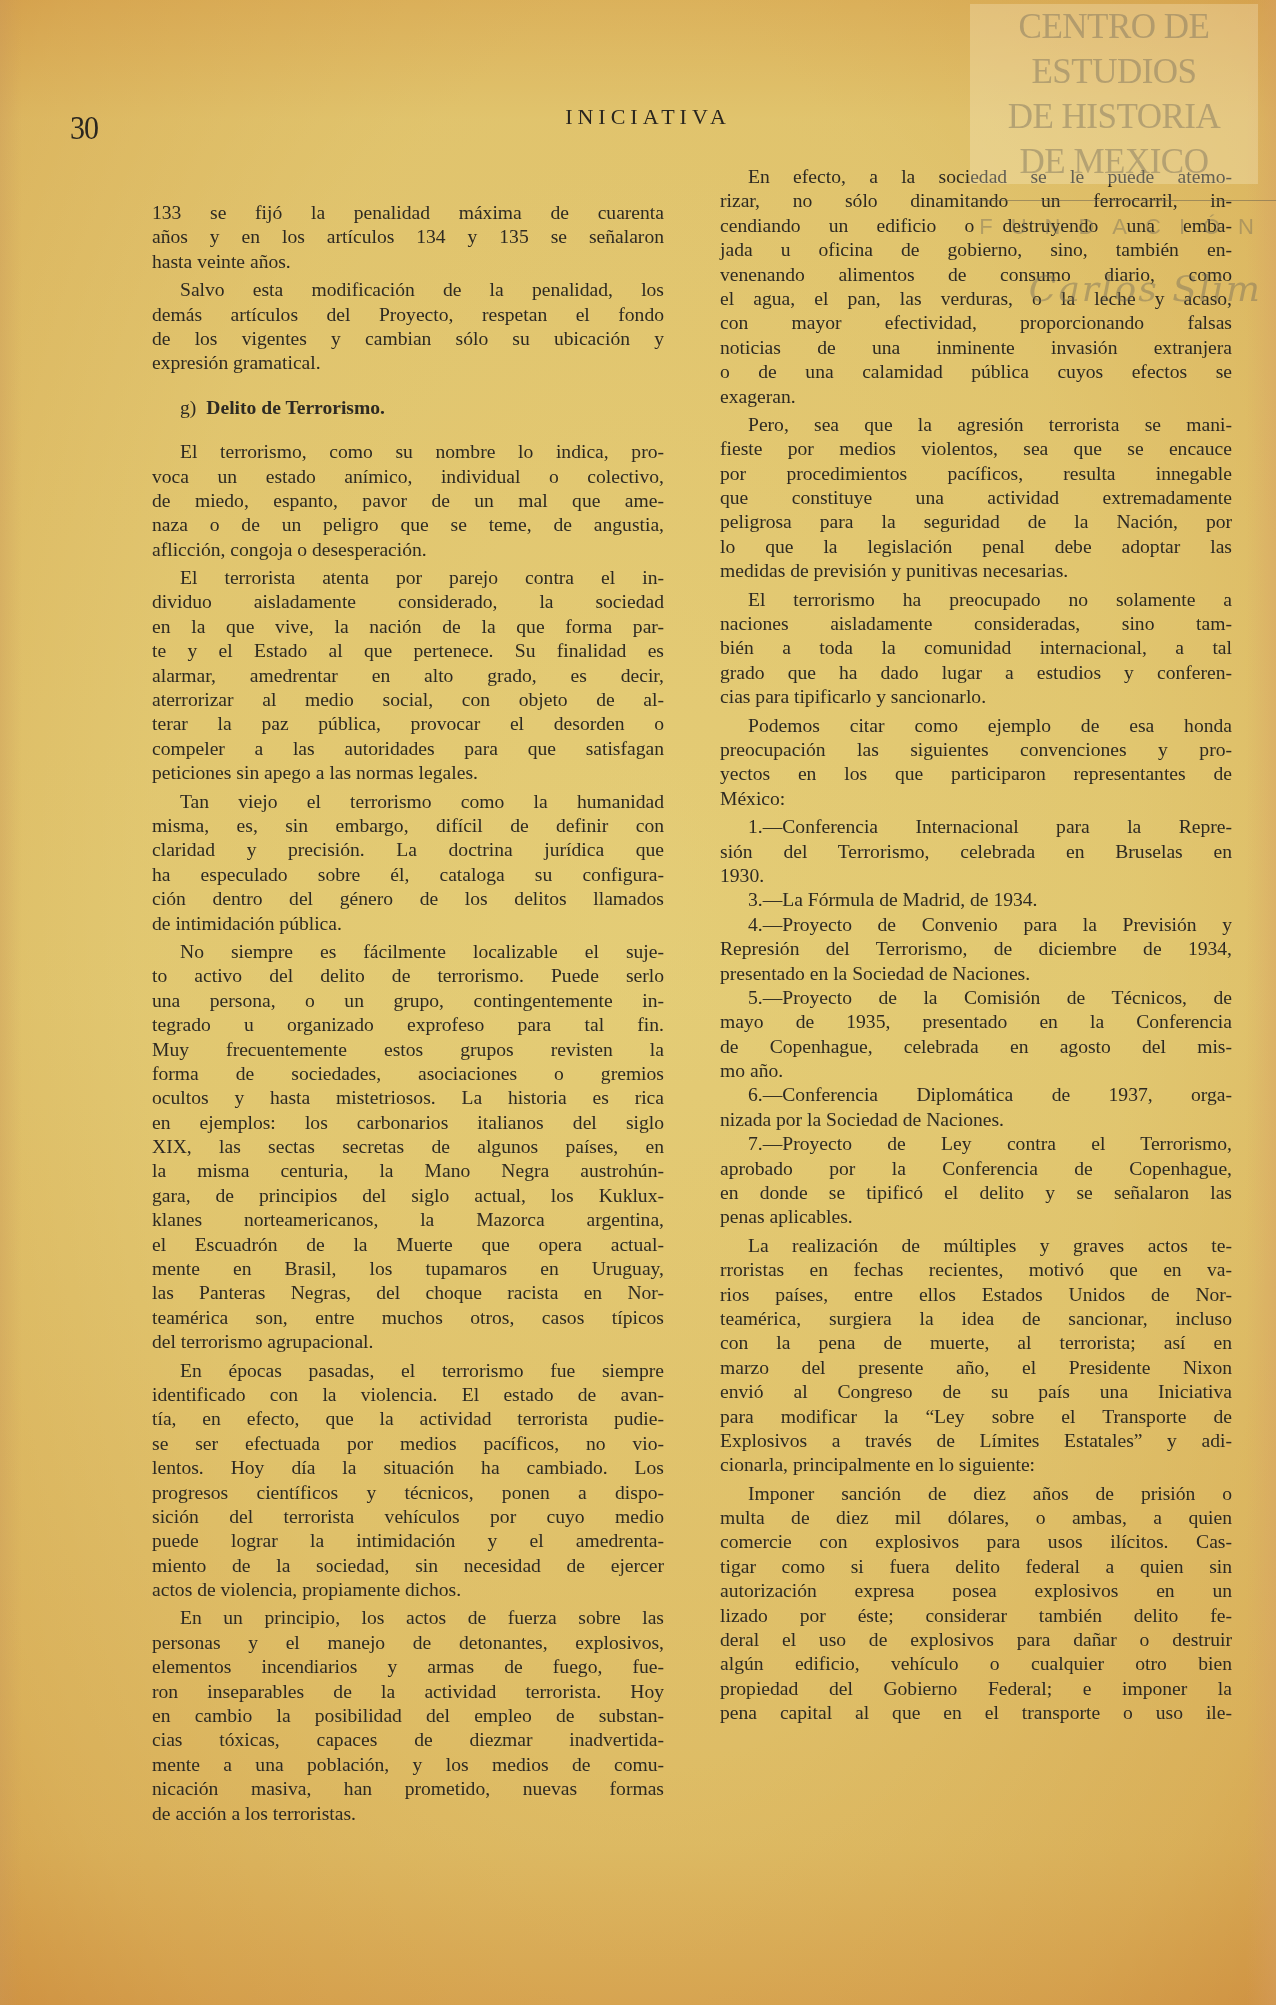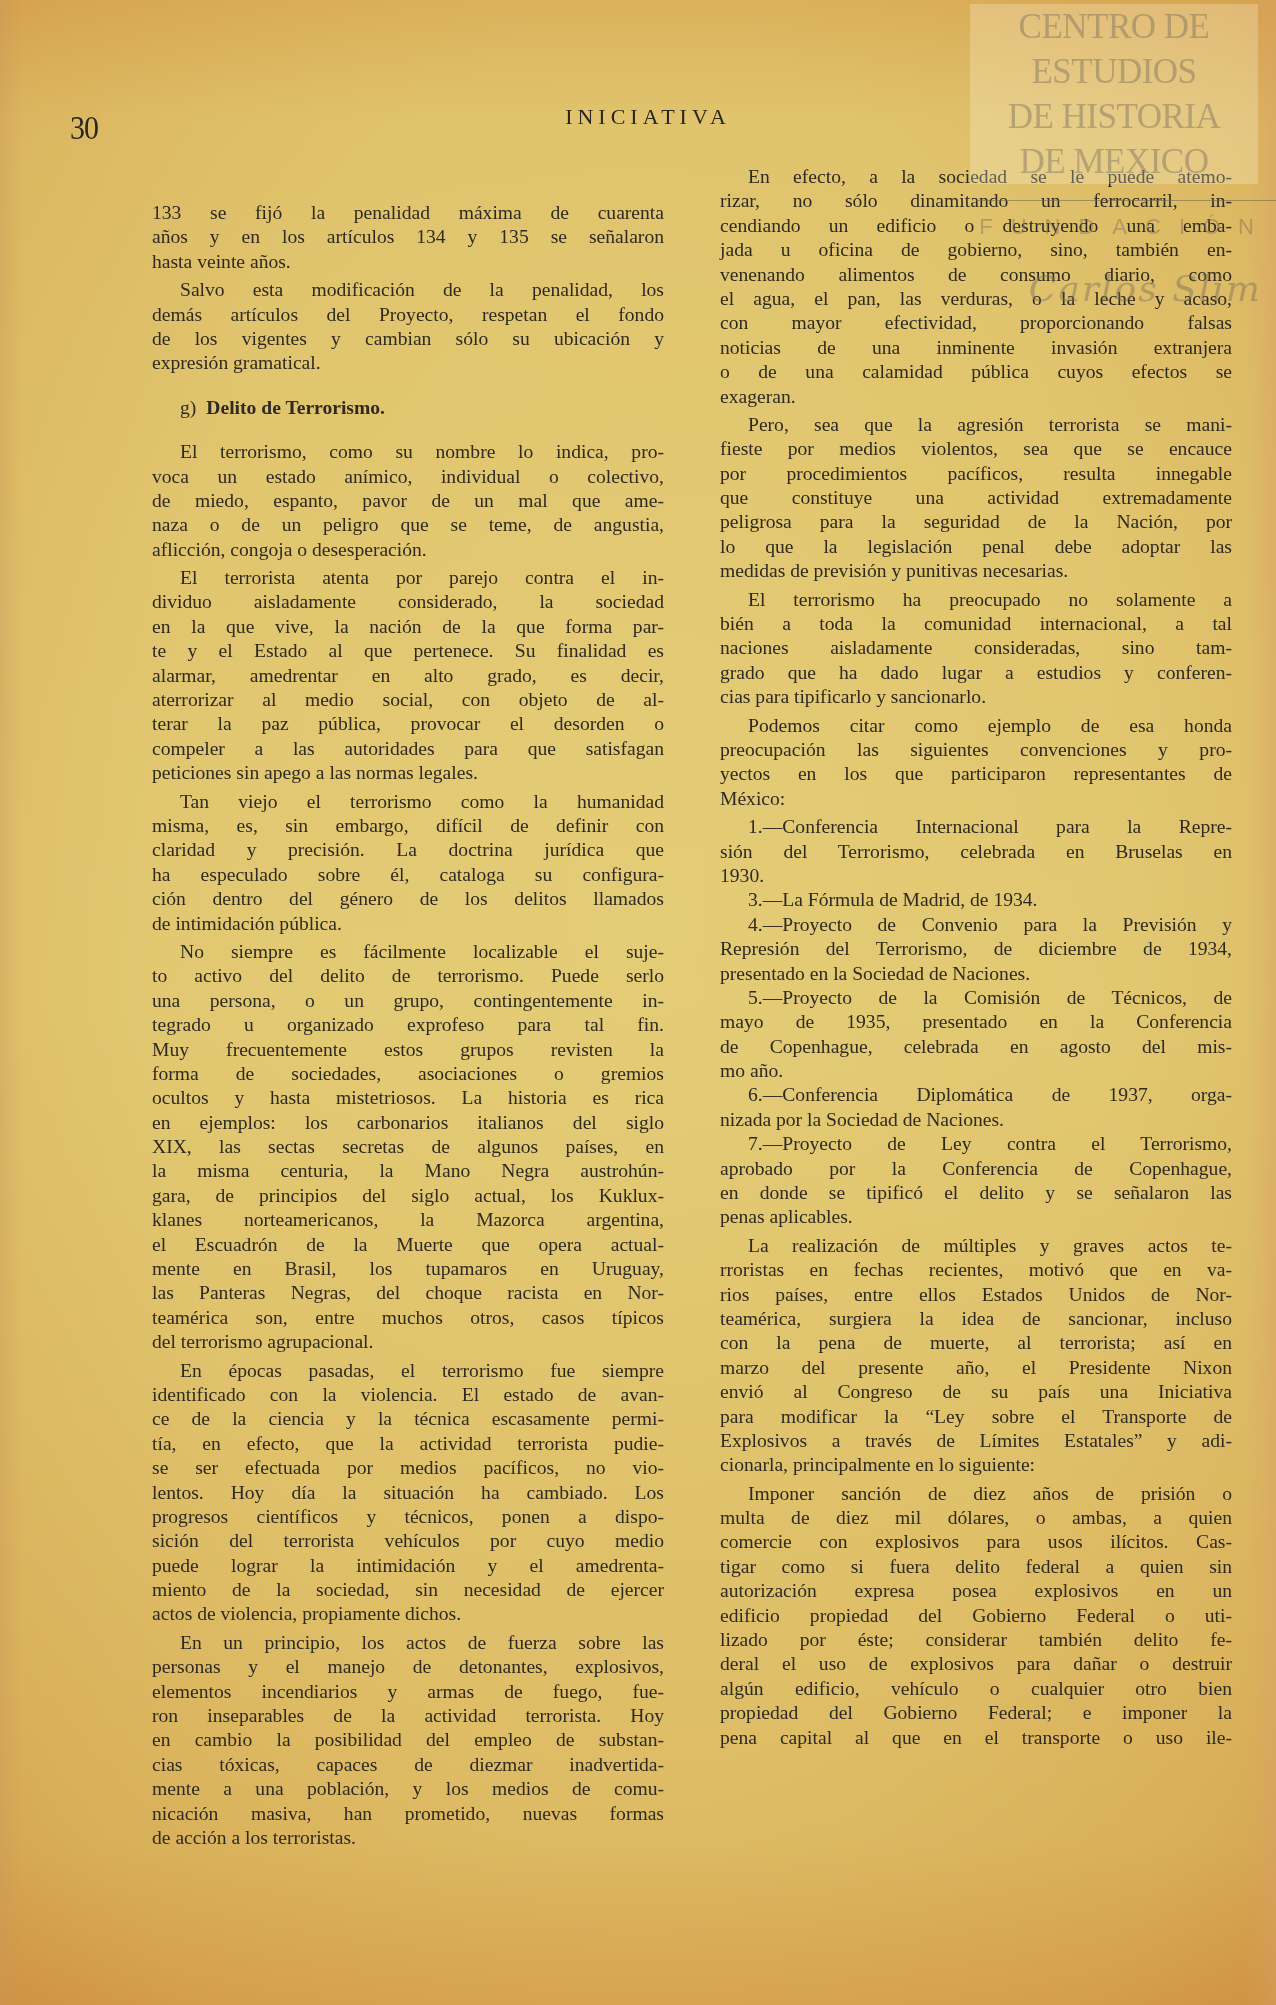--- a/index.html
+++ b/index.html
@@ -139,21 +139,20 @@
       <span class="line">el Escuadrón de la Muerte que opera actual-</span>
       <span class="line">mente en Brasil, los tupamaros en Uruguay,</span>
       <span class="line">las Panteras Negras, del choque racista en Nor-</span>
       <span class="line">teamérica son, entre muchos otros, casos típicos</span>
       <span class="line last">del terrorismo agrupacional.</span>
     </div>
   <span class="para-gap"></span>
   <div>
       <span class="line indent">En épocas pasadas, el terrorismo fue siempre</span>
       <span class="line">identificado con la violencia. El estado de avan-</span>
-      <span class="line">ce de la ciencia y la técnica escasamente permi-</span>
       <span class="line">tía, en efecto, que la actividad terrorista pudie-</span>
       <span class="line">se ser efectuada por medios pacíficos, no vio-</span>
       <span class="line">lentos. Hoy día la situación ha cambiado. Los</span>
       <span class="line">progresos científicos y técnicos, ponen a dispo-</span>
       <span class="line">sición del terrorista vehículos por cuyo medio</span>
       <span class="line">puede lograr la intimidación y el amedrenta-</span>
       <span class="line">miento de la sociedad, sin necesidad de ejercer</span>
       <span class="line last">actos de violencia, propiamente dichos.</span>
     </div>
   <span class="para-gap"></span>
@@ -189,22 +188,22 @@
       <span class="line">fieste por medios violentos, sea que se encauce</span>
       <span class="line">por procedimientos pacíficos, resulta innegable</span>
       <span class="line">que constituye una actividad extremadamente</span>
       <span class="line">peligrosa para la seguridad de la Nación, por</span>
       <span class="line">lo que la legislación penal debe adoptar las</span>
       <span class="line last">medidas de previsión y punitivas necesarias.</span>
     </div>
   <span class="para-gap"></span>
   <div>
       <span class="line indent">El terrorismo ha preocupado no solamente a</span>
+      <span class="line">naciones aisladamente consideradas, sino tam-</span>
       <span class="line">bién a toda la comunidad internacional, a tal</span>
-      <span class="line">naciones aisladamente consideradas, sino tam-</span>
       <span class="line">grado que ha dado lugar a estudios y conferen-</span>
       <span class="line last">cias para tipificarlo y sancionarlo.</span>
     </div>
   <span class="para-gap"></span>
   <div>
       <span class="line indent">Podemos citar como ejemplo de esa honda</span>
       <span class="line">preocupación las siguientes convenciones y pro-</span>
       <span class="line">yectos en los que participaron representantes de</span>
       <span class="line last">México:</span>
     </div>
@@ -253,21 +252,20 @@
       <span class="line">Explosivos a través de Límites Estatales” y adi-</span>
       <span class="line last">cionarla, principalmente en lo siguiente:</span>
     </div>
   <span class="para-gap"></span>
   <div>
       <span class="line indent">Imponer sanción de diez años de prisión o</span>
       <span class="line">multa de diez mil dólares, o ambas, a quien</span>
       <span class="line">comercie con explosivos para usos ilícitos. Cas-</span>
       <span class="line">tigar como si fuera delito federal a quien sin</span>
       <span class="line">autorización expresa posea explosivos en un</span>
-      <span class="line">edificio propiedad del Gobierno Federal o uti-</span>
       <span class="line">lizado por éste; considerar también delito fe-</span>
       <span class="line">deral el uso de explosivos para dañar o destruir</span>
       <span class="line">algún edificio, vehículo o cualquier otro bien</span>
       <span class="line">propiedad del Gobierno Federal; e imponer la</span>
       <span class="line">pena capital al que en el transporte o uso ile-</span>
     </div>
 </div>
 
 <div class="watermark">
   <div>CENTRO DE</div>

